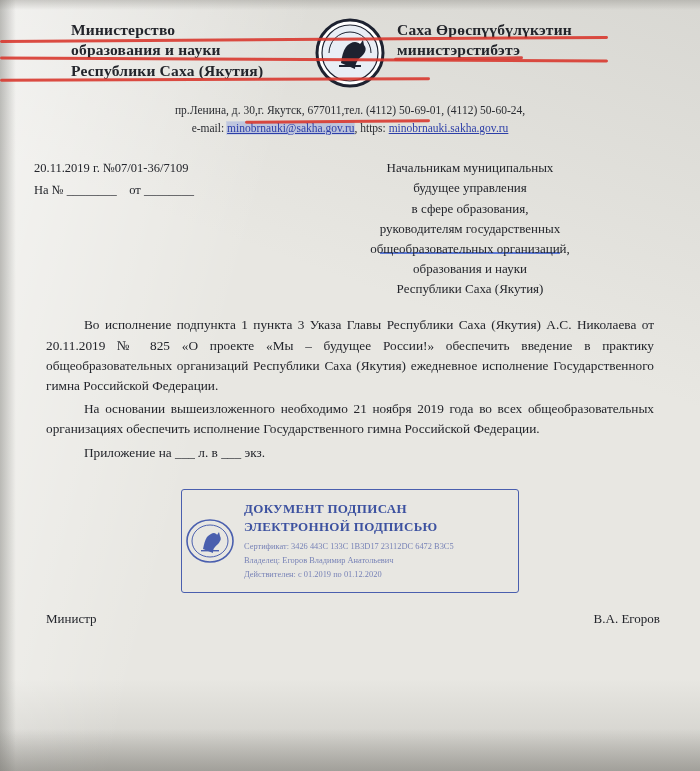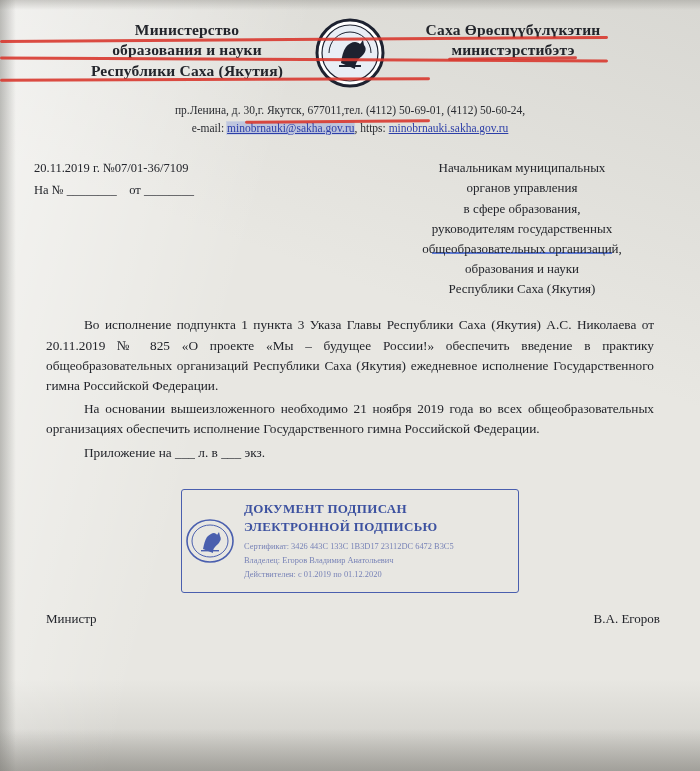--- a/index.html
+++ b/index.html
@@ -52,21 +52,21 @@
   .header {
     position: relative;
     display: flex;
     justify-content: center;
     align-items: flex-start;
     padding: 14px 24px 0 24px;
     gap: 10px;
   }
   .header-col {
     width: 232px;
-    text-align: center;
+    text-align: left;
     font-weight: bold;
     font-size: 15.5px;
     line-height: 1.32;
     letter-spacing: 0.2px;
   }
   .header-col.left { padding-top: 6px; }
   .header-col.right { padding-top: 6px; }
   .emblem {
     width: 74px;
     height: 74px;
@@ -105,22 +105,23 @@
     text-decoration: underline;
   }
   .blue-hl {
     background: rgba(90,120,220,0.28);
     box-shadow: 0 0 0 1px rgba(90,120,220,0.18);
   }
 
   
   .refblock {
     display: flex;
-    justify-content: space-between;
+    justify-content: flex-start;
     margin: 22px 28px 0 34px;
+    gap: 16px;
   }
   .ref-left {
     font-size: 12.5px;
     line-height: 1.7;
     width: 270px;
   }
   .ref-left .row2 { white-space: pre; }
   .addressee {
     width: 300px;
     text-align: center;
@@ -251,21 +252,21 @@
     </div>
   </div>
 
   <div class="refblock">
     <div class="ref-left">
       <div>20.11.2019 г. №07/01-36/7109</div>
       <div class="row2">На № ________    от ________</div>
     </div>
     <div class="addressee">
       <div>Начальникам муниципальных</div>
-      <div>органов управления</div>
+      <div>будущее управления</div>
       <div>в сфере образования,</div>
       <div><span class="ul-blue">руководителям государственных</span></div>
       <div>общеобразовательных организаций,</div>
       <div>образования и науки</div>
       <div>Республики Саха (Якутия)</div>
     </div>
   </div>
 
 
   <div class="body">

